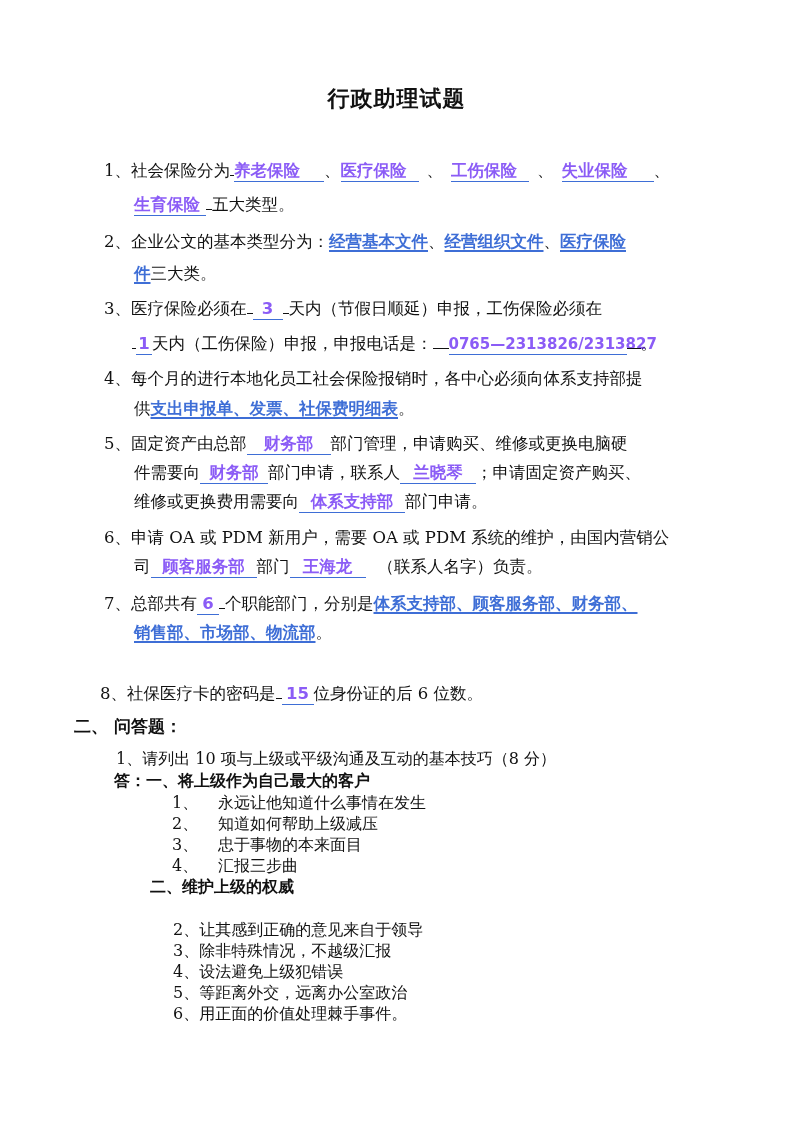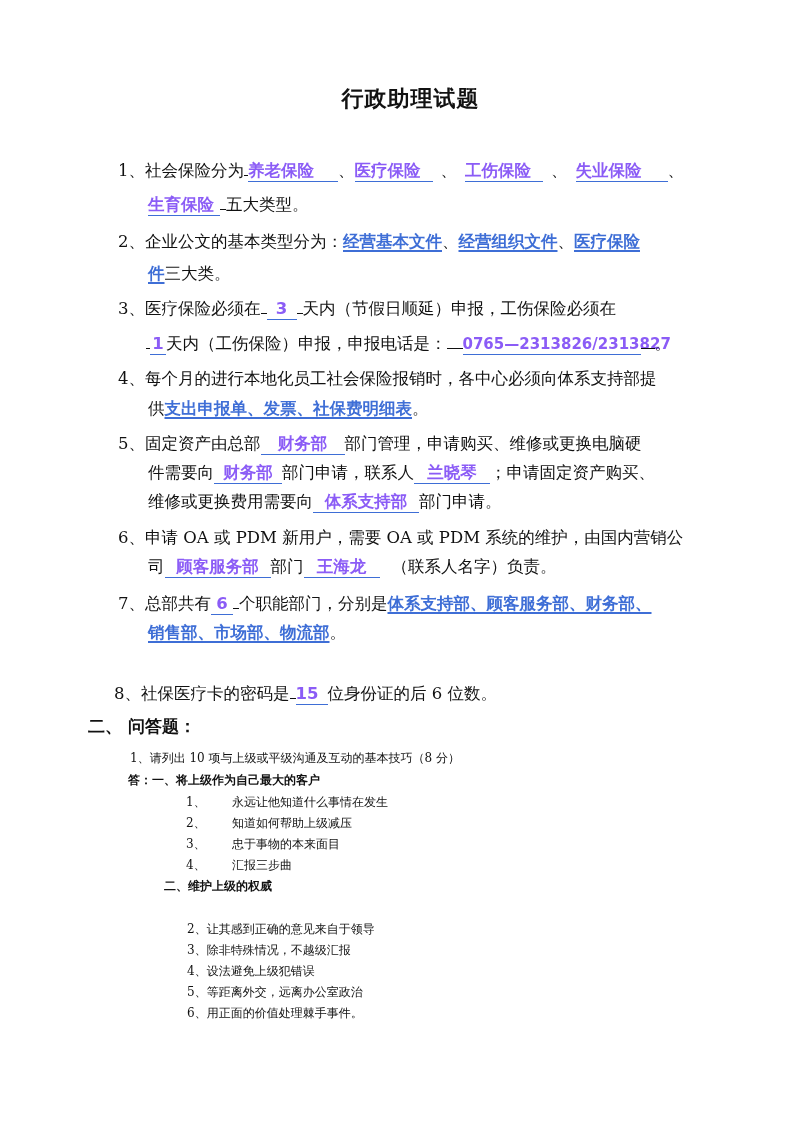--- a/index.html
+++ b/index.html
@@ -1,21 +1,21 @@
 <!DOCTYPE html>
 <html><head>
   <meta charset="utf-8">
   <style>
     html, body { margin: 0; padding: 0; background: #ffffff; }
     body {
       width: 793px; height: 1122px; position: relative; overflow: hidden;
       font-family: "DejaVu Serif", "Liberation Serif", serif;
       color: #111111;
     }
-    .page { position: absolute; left: 14px; top: 0; width: 717px; height: 1122px; }
+    .page { position: absolute; left: 0; top: 0; width: 717px; height: 1122px; }
     .title {
       position: absolute; top: 84px; left: 0; width: 793px; text-align: center;
       font-size: 22px; font-weight: bold; letter-spacing: 1px;
     }
     .sec {
       position: absolute; font-size: 17px; font-weight: bold;
     }
     .line {
       position: absolute; font-size: 16.5px; white-space: nowrap; line-height: 22px;
     }
@@ -23,21 +23,21 @@
       color: #3e6ed6; font-weight: bold; font-family: "DejaVu Sans", "Liberation Sans", sans-serif;
       text-decoration: underline; text-decoration-color: #3e6ed6; text-decoration-thickness: 1.5px;
       text-underline-offset: 3px;
     }
     .blank {
       display: inline-block; border-bottom: 1.5px solid #3e6ed6; text-align: center;
       color: #8b5cf6; font-weight: bold; font-family: "DejaVu Sans", "Liberation Sans", sans-serif;
       line-height: 20px;
     }
     .blank.dark { border-bottom-color: #111; }
-    .q2 { position: absolute; font-size: 12px; white-space: nowrap; line-height: 21px; }
+    .q2 { position: absolute; font-size: 16px; white-space: nowrap; line-height: 21px; }
     .bold { font-weight: bold; }
   </style>
 </head>
 <body>
 
 <div class="page">
 
   <div class="title">行政助理试题</div>
 
 
@@ -83,21 +83,21 @@
   </div>
 
   <div class="line" style="top:593px; left:104px;">
     <span>7、总部共有</span><span class="blank" style="width:22px;">6</span><span class="blank dark" style="width:6px;"></span><span>个职能部门，分别是</span><span class="ans">体系支持部、顾客服务部、财务部、</span>
   </div>
   <div class="line" style="top:622px; left:134px;">
     <span class="ans">销售部、市场部、物流部</span><span>。</span>
   </div>
 
   <div class="line" style="top:658px; left:100px;">
-    <span>8、社保医疗卡的密码是</span><span class="blank dark" style="width:6px;"></span><span class="blank" style="width:32px; text-align:left;margin-top:26px;">15</span><span>位身份证的后 6 位数。</span>
+    <span>8、社保医疗卡的密码是</span><span class="blank dark" style="width:6px;"></span><span class="blank" style="width:32px; text-align:center;margin-top:26px;">15</span><span>位身份证的后 6 位数。</span>
   </div>
 
   <div class="sec" style="top:715px; left:74px;">二、 问答题：</div>
   <div class="q2" style="top:748px; left:116px;">1、请列出 10 项与上级或平级沟通及互动的基本技巧（8 分）</div>
   <div class="q2 bold" style="top:770px; left:114px;">答：一、将上级作为自己最大的客户</div>
 
   <div class="q2" style="top:792px; left:172px;">
     <span style="display:inline-block; width:46px;">1、</span><span>永远让他知道什么事情在发生</span>
   </div>
   <div class="q2" style="top:813px; left:172px;">

